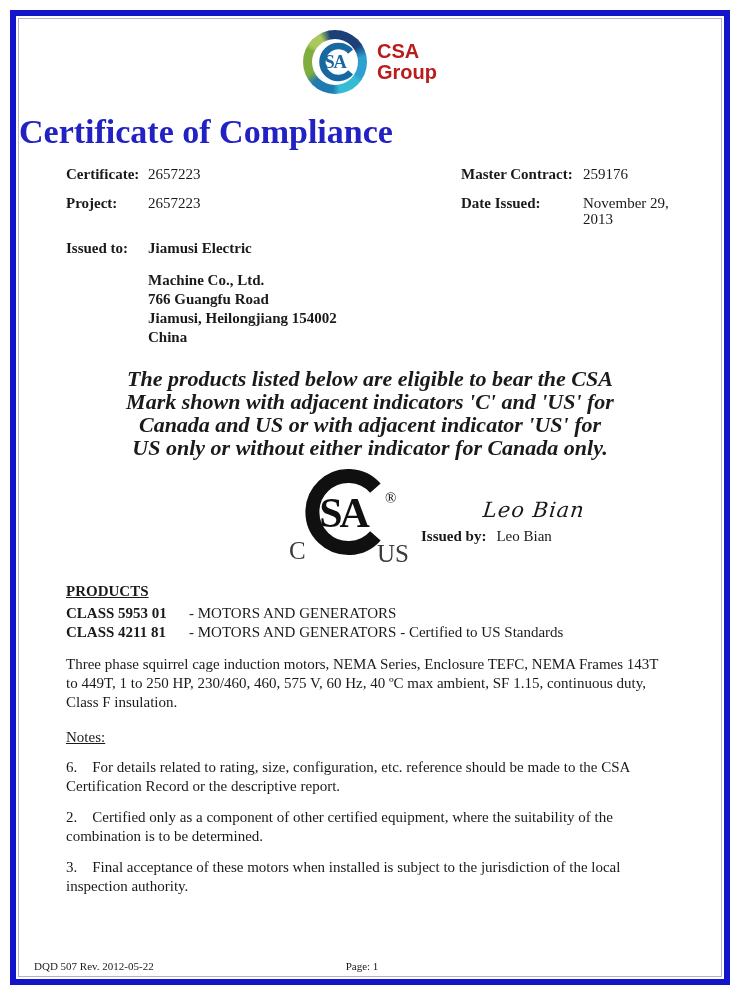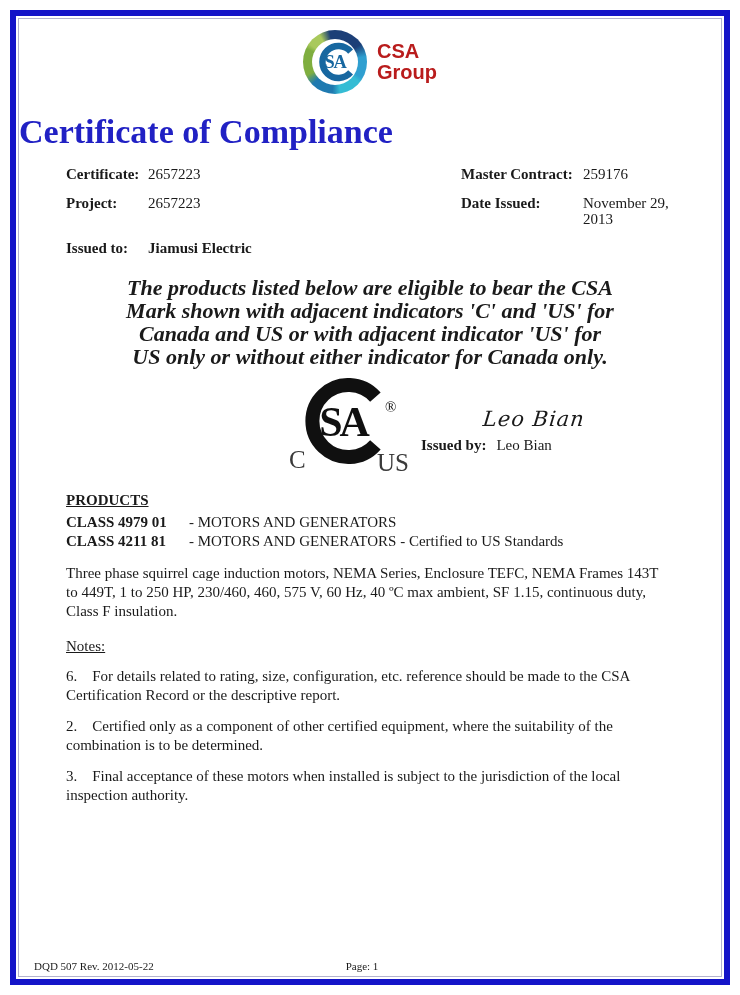--- a/index.html
+++ b/index.html
@@ -120,20 +120,29 @@
         <span>2657223</span>
         <span class="lbl">Date Issued:</span>
         <span>November 29, 2013</span>
       </div>
       <div class="meta-row">
         <span class="lbl">Issued to:</span>
         <span class="lbl">Jiamusi Electric</span>
         <span></span>
           <span></span>
       </div>
+      <div class="meta-row">
+        <span></span>
+        <span class="addr">Machine Co., Ltd.
+766 Guangfu Road
+Jiamusi, Heilongjiang 154002
+China</span>
+        <span></span>
+          <span></span>
+      </div>
     </div>
 
     <div class="eligibility">The products listed below are eligible to bear the CSA
 Mark shown with adjacent indicators 'C' and 'US' for
 Canada and US or with adjacent indicator 'US' for
 US only or without either indicator for Canada only.</div>
 
     <div class="mark-row">
       <svg width="136" height="96" viewBox="0 0 136 96">
         <path d="M 92.4 19.2 A 36 36 0 1 0 92.4 66.8" fill="none" stroke="#101010" stroke-width="14"></path>
@@ -147,21 +156,21 @@
         <div class="issued-by">
           <span class="lbl">Issued by:</span><span>Leo Bian</span>
         </div>
       </div>
     </div>
 
     <div class="products">
       <h2>PRODUCTS</h2>
       <div class="class-rows">
         <div class="class-row">
-          <span class="code">CLASS 4979 01</span>
+          <span class="code">CLASS 5953 01</span>
           <span>- MOTORS AND GENERATORS</span>
         </div>
         <div class="class-row">
           <span class="code">CLASS 4211 81</span>
           <span>- MOTORS AND GENERATORS - Certified to US Standards</span>
         </div>
       </div>
       <div class="prod-desc">Three phase squirrel cage induction motors, NEMA Series, Enclosure TEFC, NEMA Frames 143T to 449T, 1 to 250 HP, 230/460, 460, 575 V, 60 Hz, 40 ºC max ambient, SF 1.15, continuous duty, Class F insulation.</div>
     </div>
 

